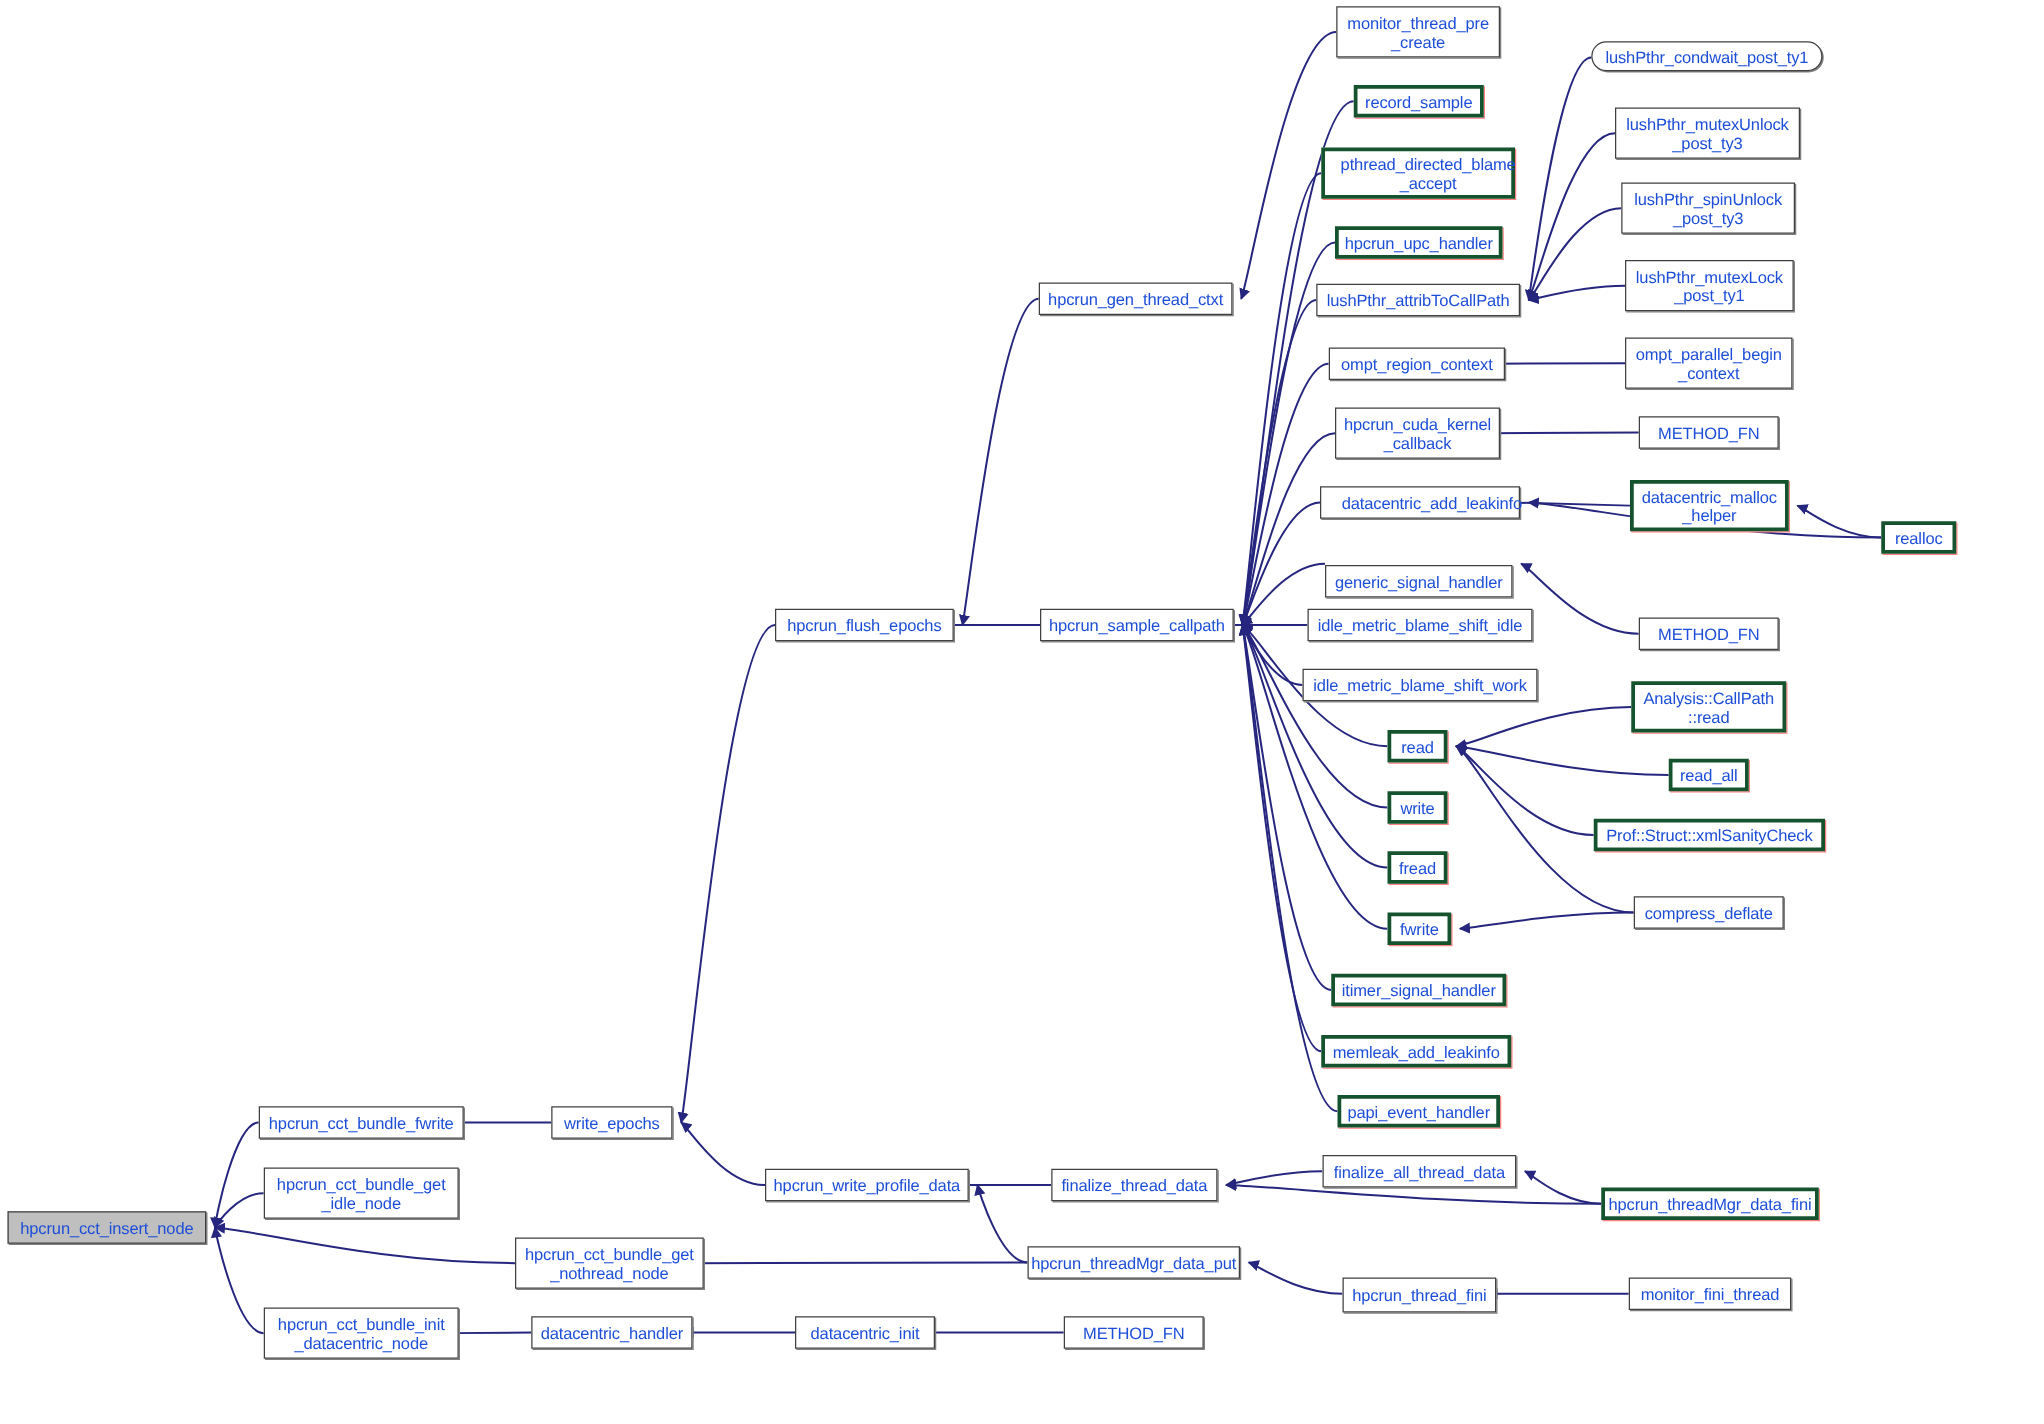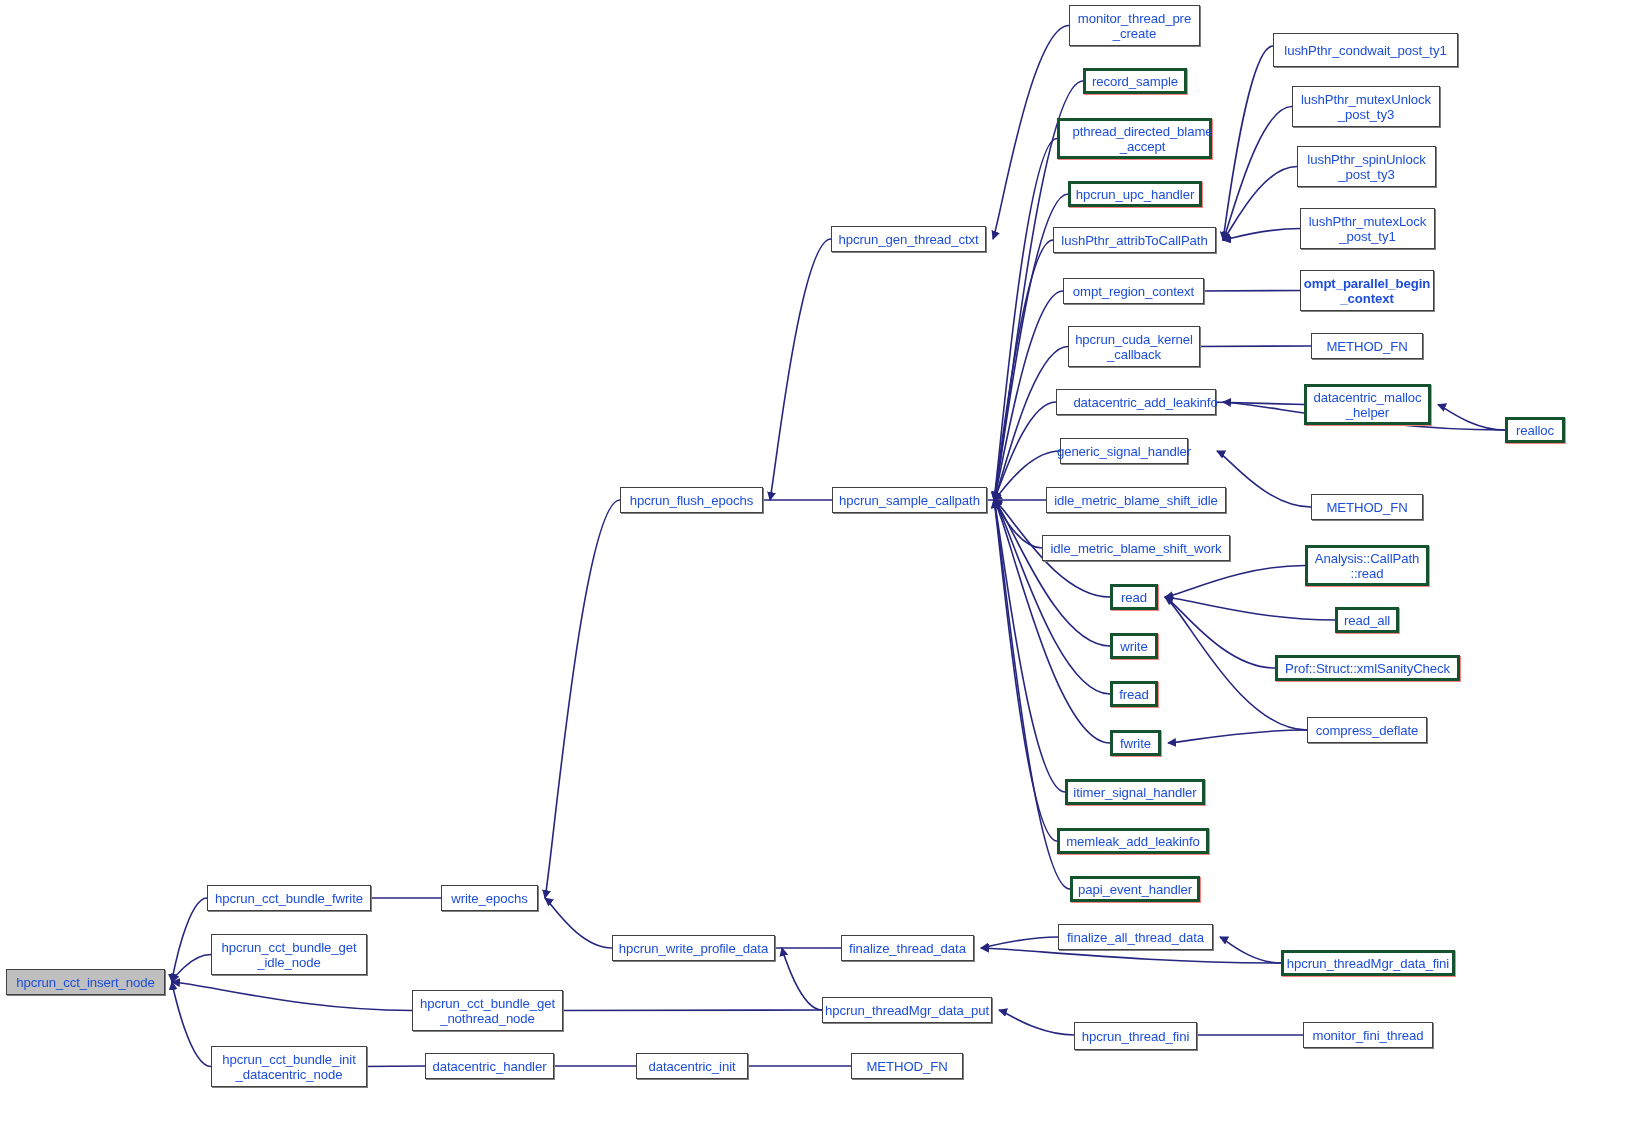--- a/index.html
+++ b/index.html
@@ -108,38 +108,38 @@
 _create</span></div>
       <div class="node r" style="left: 1083px; top: 68px; width: 104px; height: 26px;"><span>record_sample</span></div>
       <div class="node r" style="left: 1057px; top: 118px; width: 155px; height: 41px; padding-left: 16px;"><span>pthread_directed_blame
 _accept</span></div>
       <div class="node r" style="left: 1068px; top: 181px; width: 134px; height: 26px;"><span>hpcrun_upc_handler</span></div>
       <div class="node k" style="left: 1053px; top: 227px; width: 163px; height: 26px;"><span>lushPthr_attribToCallPath</span></div>
       <div class="node k" style="left: 1063px; top: 278px; width: 141px; height: 26px;"><span>ompt_region_context</span></div>
       <div class="node k" style="left: 1068px; top: 326px; width: 132px; height: 41px;"><span>hpcrun_cuda_kernel
 _callback</span></div>
       <div class="node k" style="left: 1056px; top: 389px; width: 160px; height: 26px; padding-left: 19px;"><span>datacentric_add_leakinfo</span></div>
-      <div class="node k" style="left: 1060px; top: 438px; width: 128px; height: 26px;"><span>generic_signal_handler</span></div>
+      <div class="node k" style="left: 1060px; top: 452px; width: 150px; height: 26px;"><span>generic_signal_handler</span></div>
       <div class="node k" style="left: 1046px; top: 487px; width: 180px; height: 26px;"><span>idle_metric_blame_shift_idle</span></div>
       <div class="node k" style="left: 1042px; top: 535px; width: 188px; height: 26px;"><span>idle_metric_blame_shift_work</span></div>
       <div class="node r" style="left: 1110px; top: 584px; width: 48px; height: 26px;"><span>read</span></div>
       <div class="node r" style="left: 1110px; top: 633px; width: 48px; height: 26px;"><span>write</span></div>
       <div class="node r" style="left: 1110px; top: 681px; width: 48px; height: 26px;"><span>fread</span></div>
       <div class="node r" style="left: 1110px; top: 730px; width: 51px; height: 26px;"><span>fwrite</span></div>
       <div class="node r" style="left: 1065px; top: 779px; width: 140px; height: 26px;"><span>itimer_signal_handler</span></div>
       <div class="node r" style="left: 1057px; top: 828px; width: 152px; height: 26px;"><span>memleak_add_leakinfo</span></div>
       <div class="node r" style="left: 1070px; top: 876px; width: 130px; height: 26px;"><span>papi_event_handler</span></div>
-      <div class="node k" style="left: 1273px; top: 33px; width: 185px; height: 34px;"><span>lushPthr_condwait_post_ty1</span></div>
+      <div class="node k" style="left: 1273px; top: 33px; width: 185px; height: 24px; border-radius: 12px;"><span>lushPthr_condwait_post_ty1</span></div>
       <div class="node k" style="left: 1292px; top: 86px; width: 148px; height: 41px;"><span>lushPthr_mutexUnlock
 _post_ty3</span></div>
       <div class="node k" style="left: 1297px; top: 146px; width: 139px; height: 41px;"><span>lushPthr_spinUnlock
 _post_ty3</span></div>
       <div class="node k" style="left: 1300px; top: 208px; width: 135px; height: 41px;"><span>lushPthr_mutexLock
 _post_ty1</span></div>
-      <div class="node k" style="left: 1300px; top: 270px; width: 134px; height: 41px; font-weight: bold;"><span>ompt_parallel_begin
+      <div class="node k" style="left: 1300px; top: 270px; width: 134px; height: 41px;"><span>ompt_parallel_begin
 _context</span></div>
       <div class="node k" style="left: 1311px; top: 333px; width: 112px; height: 26px;"><span>METHOD_FN</span></div>
       <div class="node r" style="left: 1304px; top: 384px; width: 127px; height: 41px;"><span>datacentric_malloc
 _helper</span></div>
       <div class="node r" style="left: 1505px; top: 417px; width: 60px; height: 26px;"><span>realloc</span></div>
       <div class="node k" style="left: 1311px; top: 494px; width: 112px; height: 26px;"><span>METHOD_FN</span></div>
       <div class="node r" style="left: 1305px; top: 545px; width: 124px; height: 41px;"><span>Analysis::CallPath
 ::read</span></div>
       <div class="node r" style="left: 1335px; top: 607px; width: 64px; height: 26px;"><span>read_all</span></div>
       <div class="node r" style="left: 1275px; top: 655px; width: 185px; height: 26px;"><span>Prof::Struct::xmlSanityCheck</span></div>

